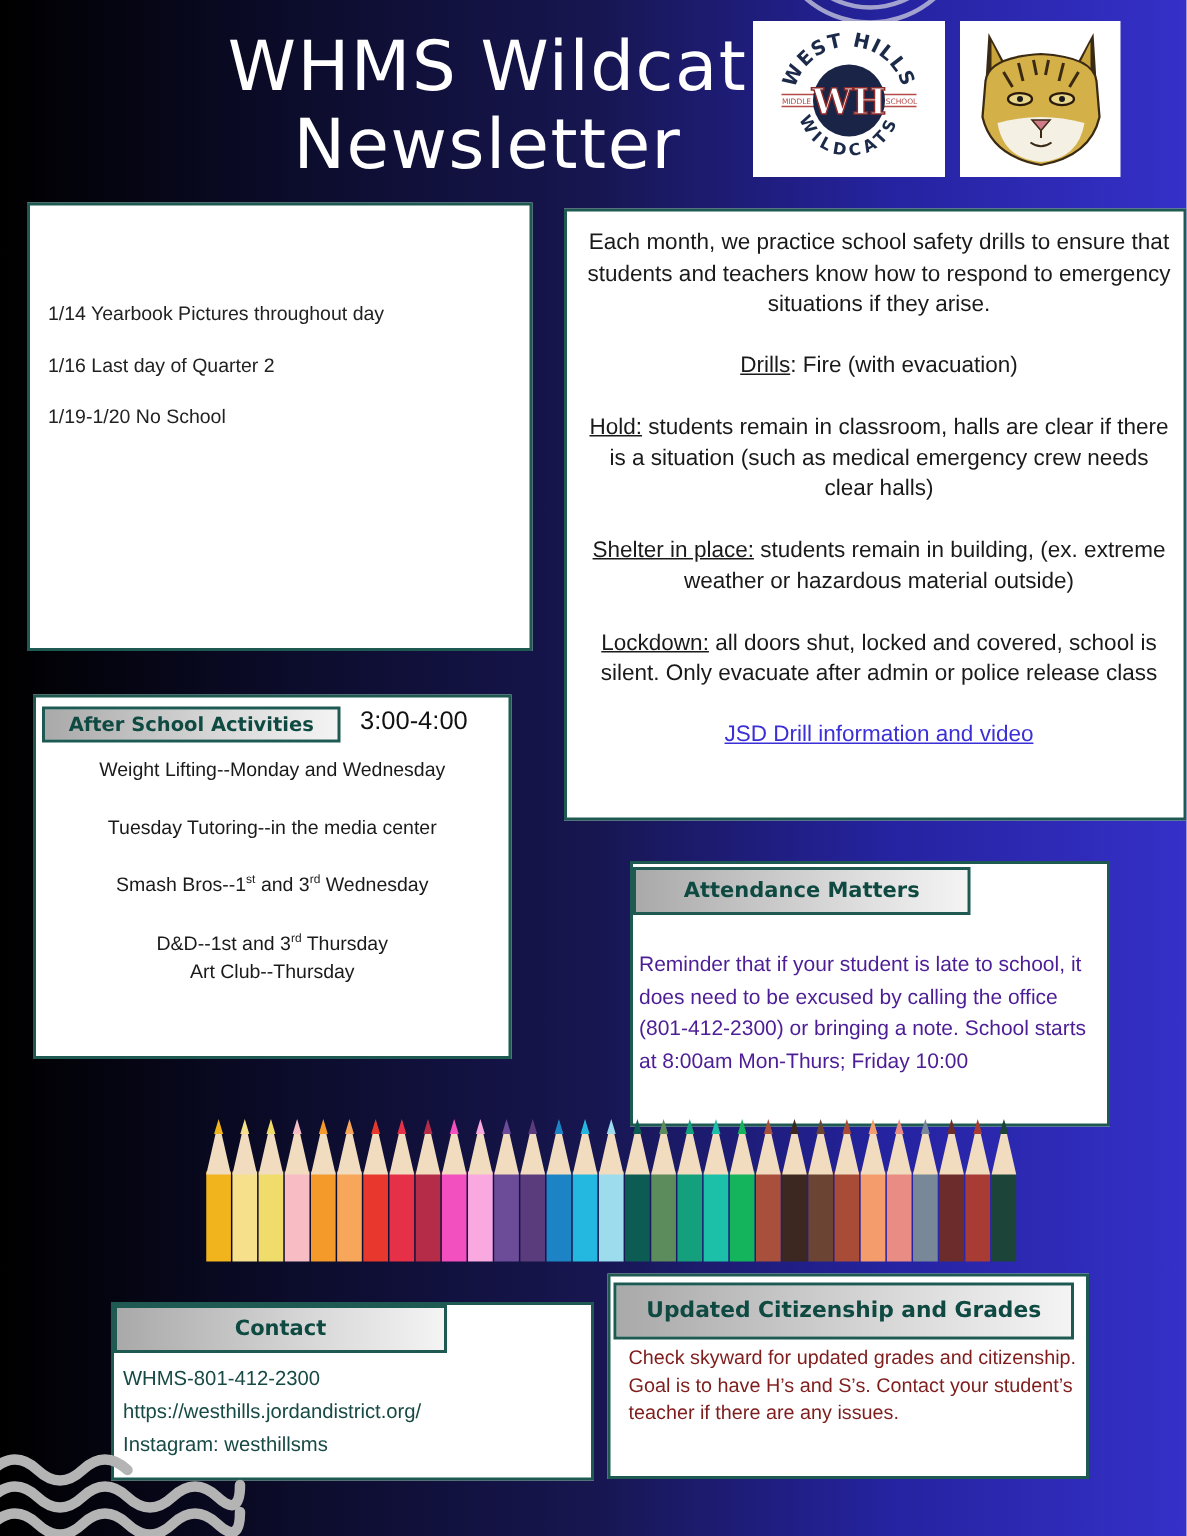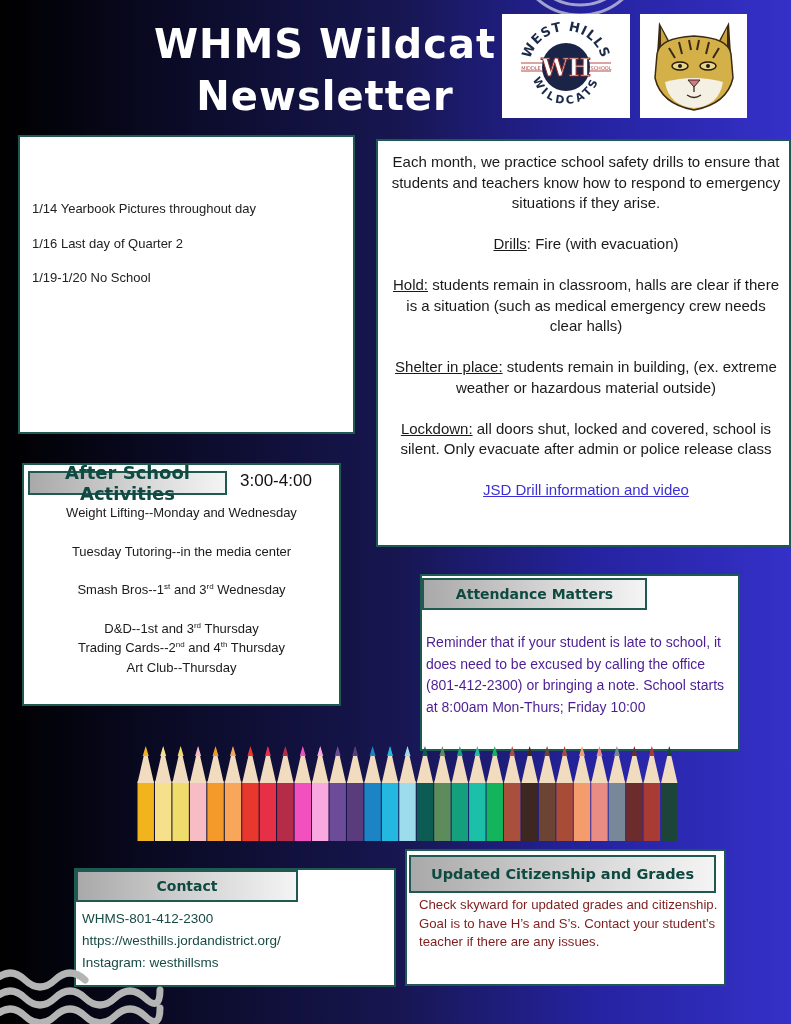--- a/index.html
+++ b/index.html
@@ -9,21 +9,21 @@
       background: linear-gradient(90deg, #000000 0%, #0c0c2c 25%, #171650 50%, #2523a0 75%, #3530c8 100%);
       font-family: "Liberation Sans", sans-serif;
     }
     .abs { position: absolute; }
 
     
     .title {
       left: 150px; top: 18px; width: 350px;
       text-align: center; color: #ffffff;
       font-family: "DejaVu Sans", sans-serif;
-      font-size: 40px; line-height: 52px; font-weight: bold;
+      font-size: 46px; line-height: 52px; font-weight: normal;
       letter-spacing: 1px;
     }
 
     
     .rings { left: 505px; top: -70px; width: 150px; height: 90px; }
 
     
     .logo-box {
       background: #ffffff; display: flex; align-items: center; justify-content: center;
     }
@@ -57,21 +57,21 @@
     .drills-body {
       padding: 11px 8px 0 13px; text-align: center; color: #1a1a1a;
       font-size: 15px; line-height: 20.5px;
     }
     .drills-body p { margin-bottom: 20.5px; }
     .u { text-decoration: underline; }
     .link { color: #3b2fd6; text-decoration: underline; cursor: pointer; }
 
     
     .p-after { left: 22px; top: 463px; width: 319px; height: 243px; }
-    .p-after .header-tab { left: 4px; top: 6px; width: 199px; height: 24px; font-size: 18px; }
+    .p-after .header-tab { left: 4px; top: 6px; width: 199px; height: 24px; font-size: 13px; }
     .after-time { position: absolute; left: 216px; top: 6px; font-size: 17px; color: #111; }
     .after-list {
       position: absolute; left: 0; top: 38px; width: 100%; text-align: center;
       font-size: 13px; color: #1a1a1a; line-height: 19.5px;
     }
     .after-list .gap { height: 19px; }
     sup { font-size: 8px; line-height: 0; }
 
     
     .p-attend { left: 420px; top: 574px; width: 320px; height: 177px; }
@@ -183,21 +183,20 @@
   <div class="header-tab">After School Activities</div>
   <div class="after-time">3:00-4:00</div>
   <div class="after-list">
     <div>Weight Lifting--Monday and Wednesday</div>
     <div class="gap"></div>
     <div>Tuesday Tutoring--in the media center</div>
     <div class="gap"></div>
     <div><span>Smash Bros--1</span><sup>st</sup><span> and 3</span><sup>rd</sup><span> Wednesday</span></div>
     <div class="gap"></div>
     <div><span>D&amp;D--1st and 3</span><sup>rd</sup><span> Thursday</span></div>
-    <div><span>Trading Cards--2</span><sup>nd</sup><span> and 4</span><sup>th</sup><span> Thursday</span></div>
     <div>Art Club--Thursday</div>
   </div>
 </div>
 
 <div class="abs panel p-attend">
   <div class="header-tab">Attendance Matters</div>
   <div class="attend-body">Reminder that if your student is late to school, it does need to be excused by calling the office (801-412-2300) or bringing a note. School starts at 8:00am Mon-Thurs; Friday 10:00</div>
 </div>
 
 <div class="abs pencils">

